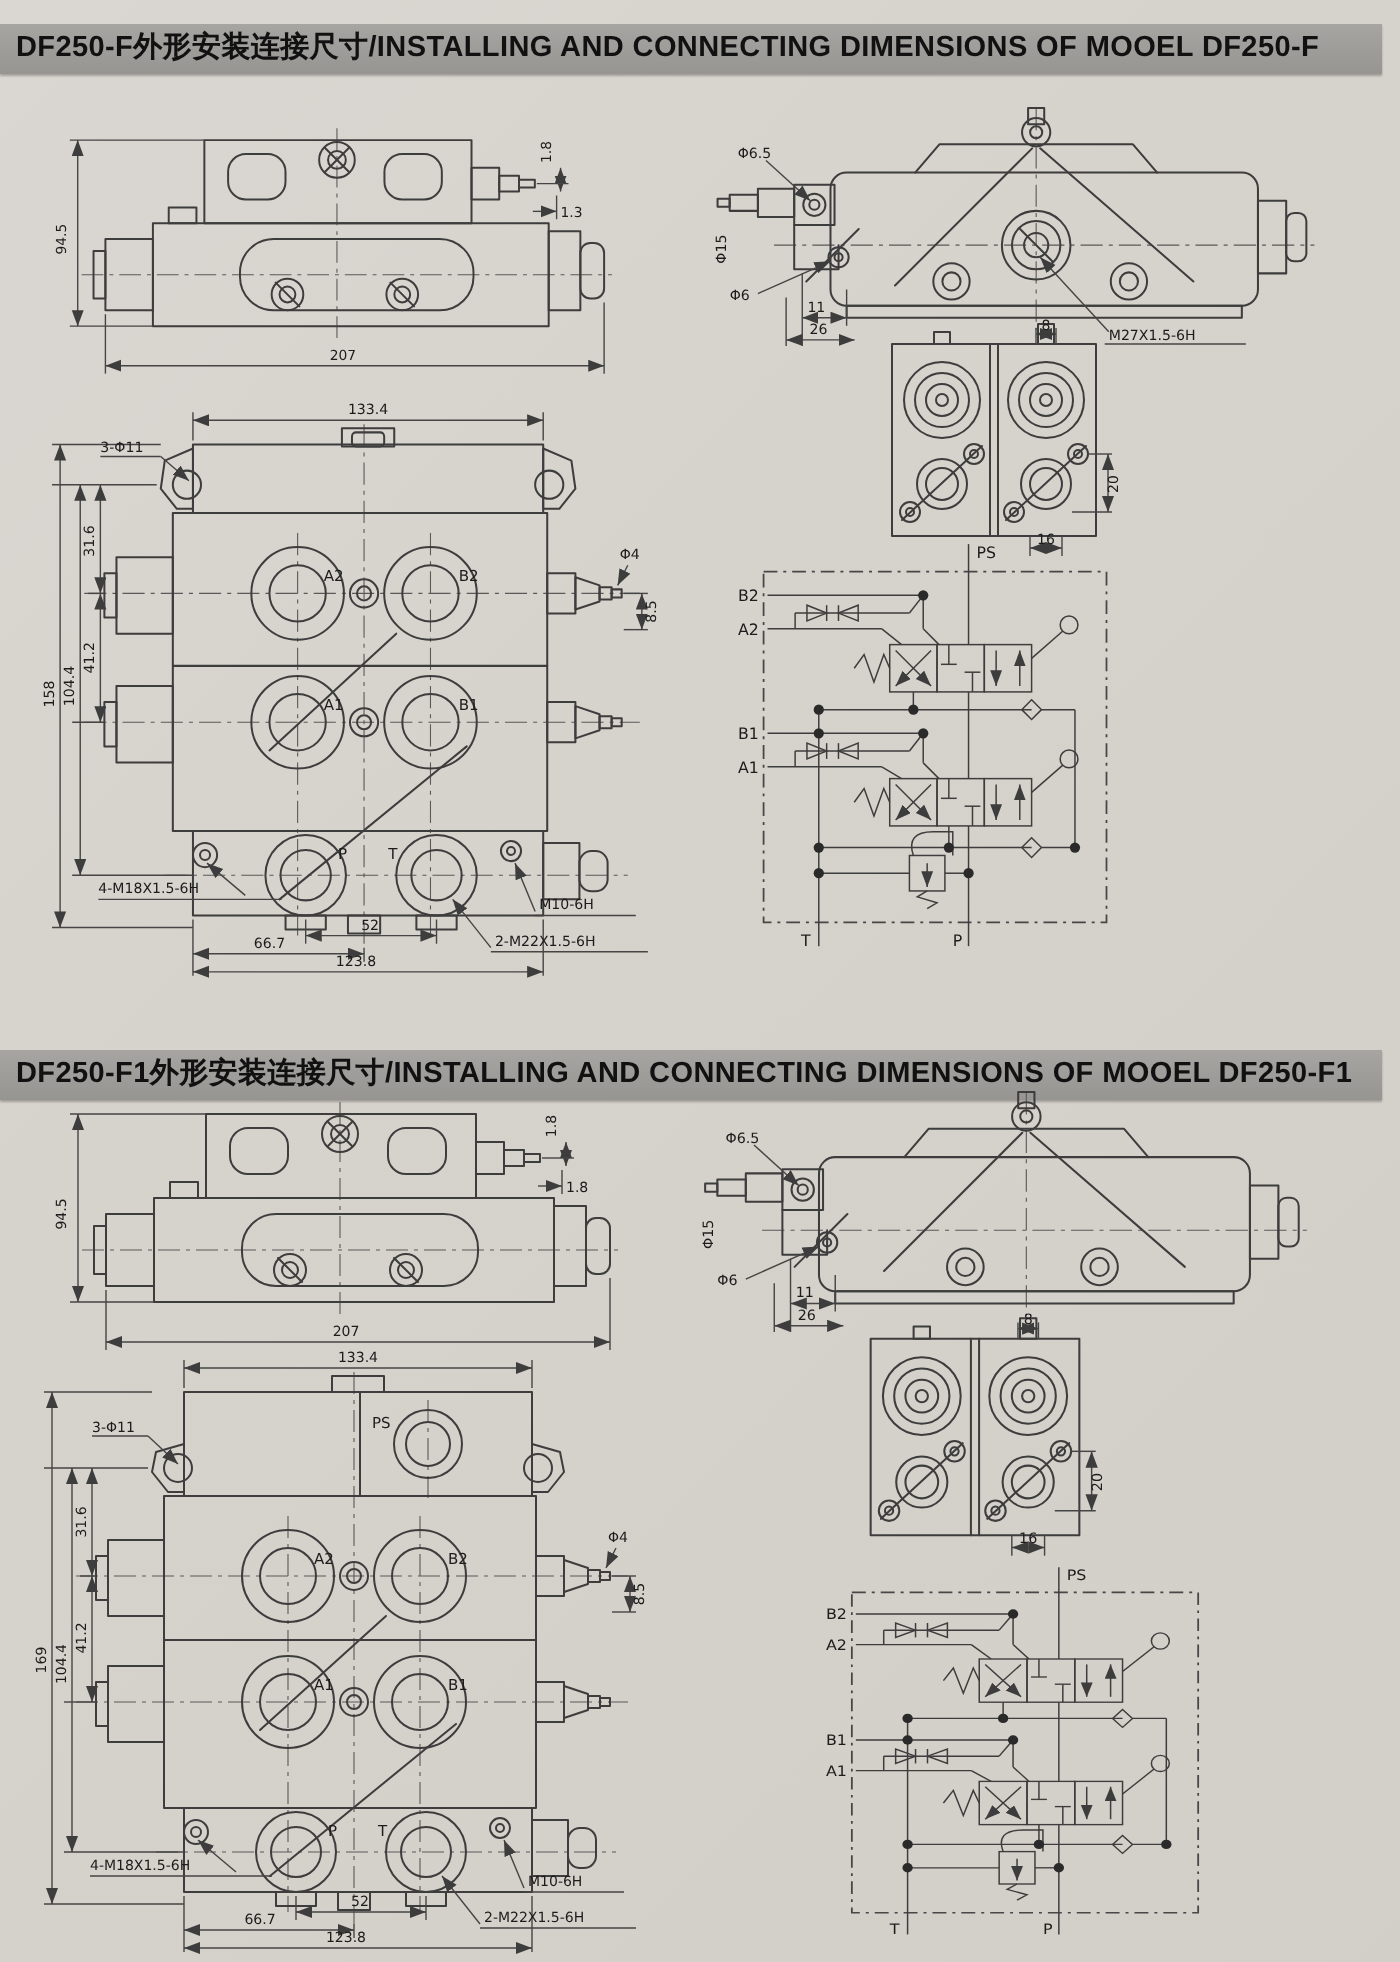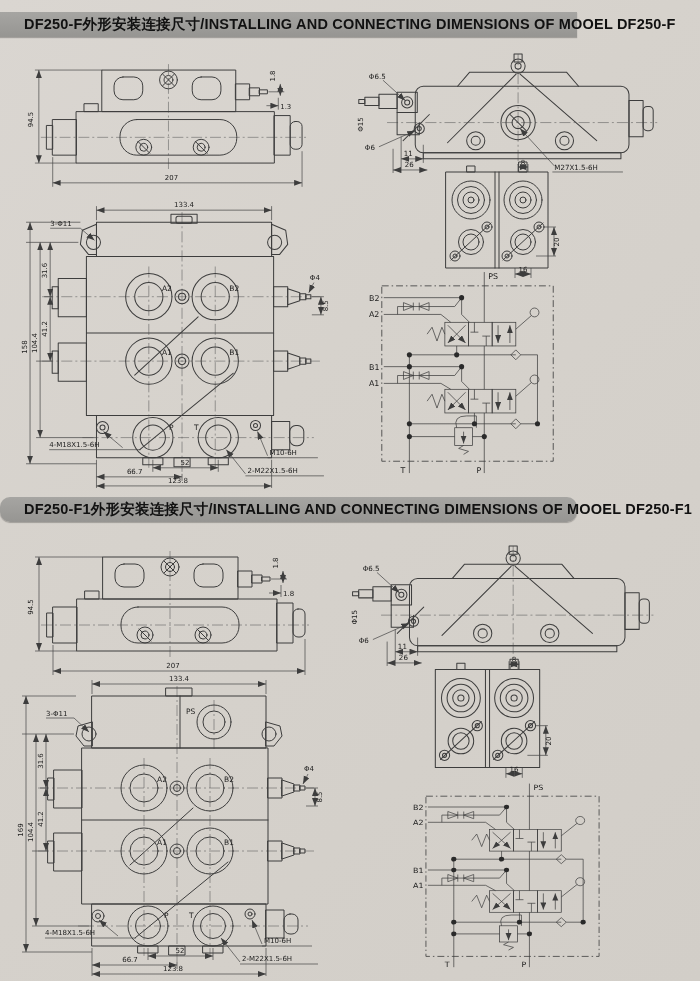--- a/index.html
+++ b/index.html
@@ -1,20 +1,20 @@
 <!DOCTYPE html>
 <html><head>
 <meta charset="utf-8">
 <style>
   html,body{margin:0;padding:0;}
   #page{position:relative;width:700px;height:981px;background:linear-gradient(135deg,#dad6d1 0%,#d6d2cc 40%,#d2cec8 100%);overflow:hidden;font-family:"DejaVu Sans",sans-serif;}
-  .bar{position:absolute;left:0;width:577px;height:25px;background:linear-gradient(180deg,#a6a5a2,#969592);color:#111;
-       font:bold 14.5px "Liberation Sans",sans-serif;line-height:25px;padding-left:24px;box-sizing:border-box;
+  .bar{position:absolute;left:0;width:691px;height:25px;background:linear-gradient(180deg,#a6a5a2,#969592);color:#111;
+       font:bold 14.5px "Liberation Sans",sans-serif;line-height:25px;padding-left:8px;box-sizing:border-box;
        box-shadow:0 1px 1px rgba(0,0,0,.25);letter-spacing:.2px;white-space:nowrap;}
-  #hdr-f{top:12px;} #hdr-f1{top:497px;border-radius:10px;}
+  #hdr-f{top:12px;} #hdr-f1{top:525px;}
   svg{position:absolute;overflow:visible;}
   .ln{stroke:#3d3d3d;fill:none;stroke-width:1;stroke-linejoin:round;stroke-linecap:round;}
   .ln2{stroke:#3d3d3d;fill:none;stroke-width:.75;}
   .cl{stroke:#5a5a5a;fill:none;stroke-width:.55;stroke-dasharray:11 3 2 3;}
   .dim{stroke:#454545;fill:none;stroke-width:.7;}
   .dd{stroke:#474747;fill:none;stroke-width:.9;stroke-dasharray:7 3 1.5 3;}
   .dot{fill:#2a2a2a;stroke:none;}
   text{font-family:"DejaVu Sans",sans-serif;fill:#1c1c1c;}
   .t{font-size:7px;} .tp{font-size:7.5px;} .tb{font-size:8px;}
   #svg-f-side{left:25px;top:50px;width:282px;height:145px;}

